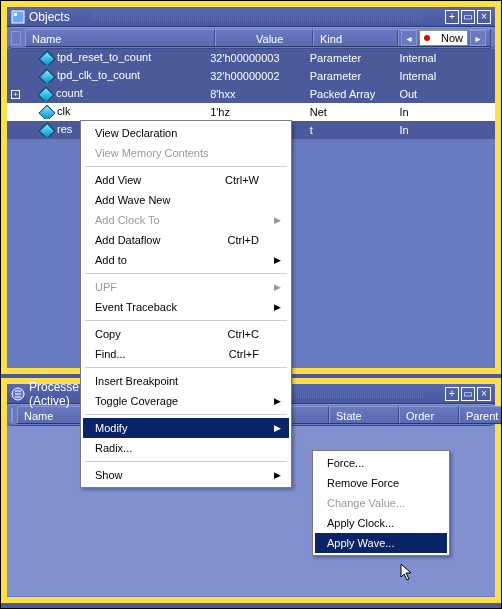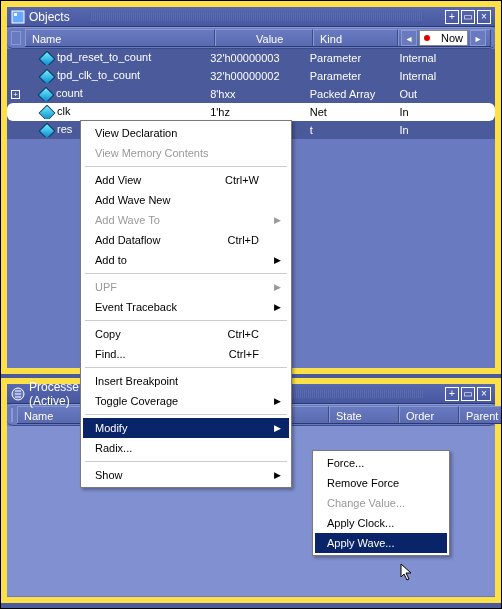--- a/index.html
+++ b/index.html
@@ -57,21 +57,21 @@
   }
   .grid-body {
     background: #4a5a9a;
     color: #fff;
   }
   .row {
     display: flex;
     height: 18px;
     align-items: center;
   }
-  .row.selected { background: #fff; color: #000; border-radius: 6px; }
+  .row.selected { background: #fff; color: #000; }
   .cell { padding: 0 4px; overflow: hidden; white-space: nowrap; text-overflow: ellipsis; }
   .row .c-name .diamond {
     width: 12px; height: 12px; display:inline-block; transform: rotate(45deg);
     background: linear-gradient(135deg,#7ef,#08c); border:1px solid #046; margin: 0 4px 0 18px;
     vertical-align: middle;
   }
   .row .c-name .plusbox {
     width: 9px; height: 9px; display:inline-block; border:1px solid #fff; font-size:8px; line-height:7px; text-align:center;
     margin-right: 2px; background:#4a5a9a;
   }
@@ -230,21 +230,21 @@
     </div>
   <div class="sep"></div>
   <div class="item">
       <span>Add View</span>
       <span class="shortcut">Ctrl+W</span>
     </div>
   <div class="item">
       <span>Add Wave New</span>
     </div>
   <div class="item disabled">
-      <span>Add Wave To</span>
+      <span>Add Clock To</span>
       <span class="sub">▶</span>
     </div>
   <div class="item">
       <span>Add Dataflow</span>
       <span class="shortcut">Ctrl+D</span>
     </div>
   <div class="item">
       <span>Add to</span>
       <span class="sub">▶</span>
     </div>

